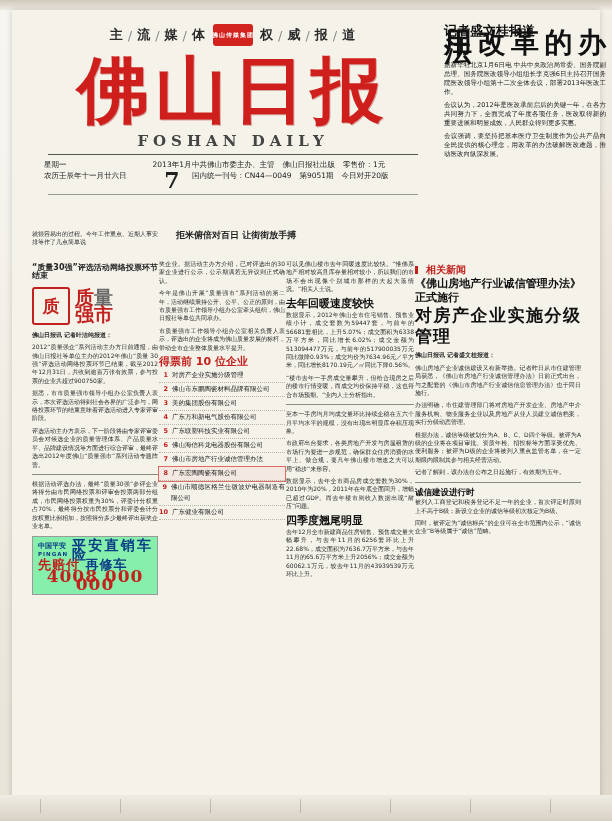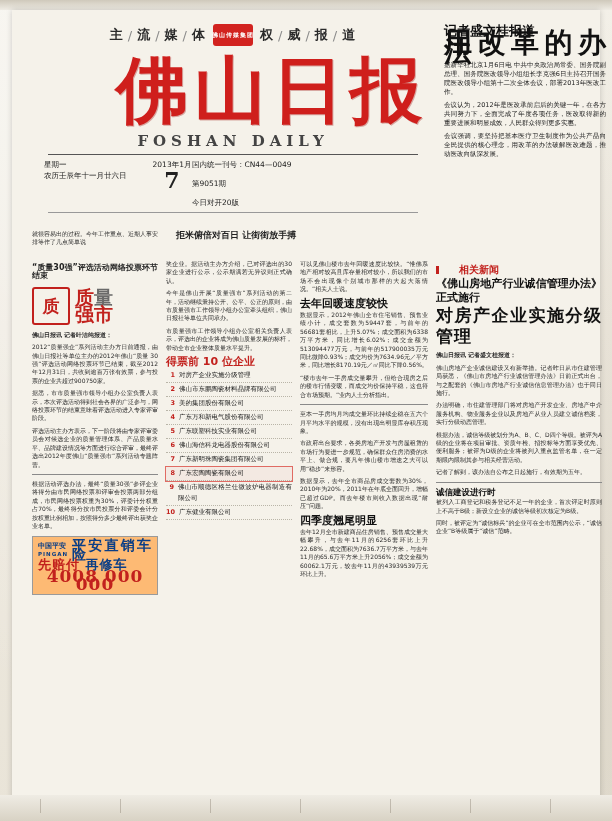--- a/index.html
+++ b/index.html
@@ -36,21 +36,21 @@
     white-space:nowrap;
   }
   .tagline .sep{color:#8a8a8a;font-weight:normal;}
   .logo-badge{
     width:40px;height:22px;border-radius:3px;background:#d2231f;
     color:#fff;font-size:6px;line-height:8px;text-align:center;
     display:flex;align-items:center;justify-content:center;
     margin:0 3px;
   }
   .nameplate{
-    text-align:right;color:#cf1f1c;
+    text-align:center;color:#cf1f1c;
     font-family:"DejaVu Serif","Liberation Serif",serif;
     font-weight:bold;font-size:72px;line-height:80px;
     letter-spacing:6px;margin-top:4px;
     text-shadow:1px 1px 0 rgba(160,30,25,.35);
   }
   .pinyin{
     text-align:center;color:#444;letter-spacing:5px;
     font-family:"DejaVu Serif","Liberation Serif",serif;
     font-size:15px;margin-top:2px;font-weight:bold;
   }
@@ -74,21 +74,21 @@
     font-size:6.5px;line-height:9px;color:#222;text-align:justify;
   }
   .rc-h1{font-size:13px;font-weight:bold;letter-spacing:0;margin-bottom:3px;color:#111;}
   .rc-h2{font-size:28px;font-weight:bold;margin:2px 0 5px;color:#111;
     font-family:"DejaVu Serif","Liberation Serif",serif;}
   .rc-p{margin-bottom:4px;}
   
   .body{
     position:absolute;left:20px;top:250px;width:572px;height:545px;
   }
-  .cols{display:flex;gap:8px;}
+  .cols{display:flex;gap:1px;}
   .col{font-size:6px;line-height:8.4px;color:#2a2a2a;text-align:justify;}
   .c1{width:126px;}
   .c2{width:126px;}
   .c3{width:128px;}
   .c4{width:166px;}
   .hl{
     font-size:11px;font-weight:bold;color:#111;line-height:14px;
     font-family:"DejaVu Serif","Liberation Serif",serif;
   }
   .hl-red{color:#c2211d;}
@@ -121,21 +121,21 @@
   .rank-title .num{color:#c2211d;}
   ol.ranklist{margin:0;padding:0;list-style:none;}
   ol.ranklist li{
     font-size:6.5px;line-height:11px;color:#1b1b1b;
     display:flex;gap:4px;border-bottom:1px dotted #b9b5a8;padding:1px 0;
   }
   ol.ranklist li .idx{color:#c2211d;font-weight:bold;width:9px;text-align:right;}
   li.marked{outline:1px solid #e06b63;background:rgba(224,107,99,.06);}
   
   .ad{
-    margin-top:6px;border:1px solid #9a9a9a;background:#fdba74;
+    margin-top:6px;border:1px solid #9a9a9a;background:#86efac;
     padding:4px 5px 6px;position:relative;overflow:hidden;
   }
   .ad-row{display:flex;align-items:center;gap:4px;}
   .ad-brand{
     font-size:7px;font-weight:bold;color:#0b3e86;line-height:8px;
   }
   .ad-brand .en{font-size:5.5px;color:#0b3e86;letter-spacing:1px;}
   .ad-title{
     font-size:14px;font-weight:bold;color:#0b3e86;letter-spacing:1px;
     font-family:"DejaVu Serif","Liberation Serif",serif;
@@ -146,21 +146,21 @@
   }
   .ad-sub .blue{color:#0b3e86;}
   .ad-phone{
     margin-top:2px;font-size:17px;font-weight:bold;color:#c2211d;
     letter-spacing:1px;font-family:"DejaVu Serif","Liberation Serif",serif;
     text-align:center;
   }
   
   .boxhead{
     font-size:10px;font-weight:bold;color:#c2211d;
-    border-left:3px solid #c2211d;padding-left:20px;margin:6px 0 3px;
+    border-left:3px solid #c2211d;padding-left:8px;margin:6px 0 3px;
   }
   .small-head{font-size:8.5px;font-weight:bold;color:#111;margin:5px 0 2px;}
   
   .edge-top{
     position:absolute;left:0;top:0;width:612px;height:10px;
     background:linear-gradient(180deg,#cfc9bb,#efece4);
   }
   .edge-bottom{
     position:absolute;left:0;bottom:0;width:612px;height:26px;
     background:linear-gradient(0deg,#d8d2c4,#efece4);
@@ -206,21 +206,26 @@
       <div class="dateline">
         <div class="dl-left">
           <div>星期一</div>
           <div>农历壬辰年十一月廿六日</div>
         </div>
         <div class="dl-mid">
           <div style="font-size:7.5px;text-align:center;">2013年1月</div>
           <div class="big">7</div>
         </div>
         <div class="dl-right">
-          <div style="display:flex;gap:8px;flex-direction:column;">
+          <div style="display:flex;gap:8px;">
+            <span>中共佛山市委主办、主管</span>
+            <span>佛山日报社出版</span>
+            <span>零售价：1元</span>
+          </div>
+          <div style="display:flex;gap:8px;">
             <span>国内统一刊号：CN44—0049</span>
             <span>第9051期</span>
             <span>今日对开20版</span>
           </div>
         </div>
       </div>
       <div class="rule thin"></div>
     </div>
 
     <div class="rightcol">
@@ -303,21 +308,21 @@
             <li>
                 <span class="idx">5</span>
                 <span>广东联塑科技实业有限公司</span>
               </li>
             <li>
                 <span class="idx">6</span>
                 <span>佛山海信科龙电器股份有限公司</span>
               </li>
             <li>
                 <span class="idx">7</span>
-                <span>广东新明珠陶瓷集团有限公司</span>
+                <span>佛山市房地产行业诚信管理办法</span>
               </li>
             <li class="marked">
                 <span class="idx">8</span>
                 <span>广东宏陶陶瓷有限公司</span>
               </li>
             <li>
                 <span class="idx">9</span>
                 <span>佛山市顺德区格兰仕微波炉电器制造有限公司</span>
               </li>
             <li>

